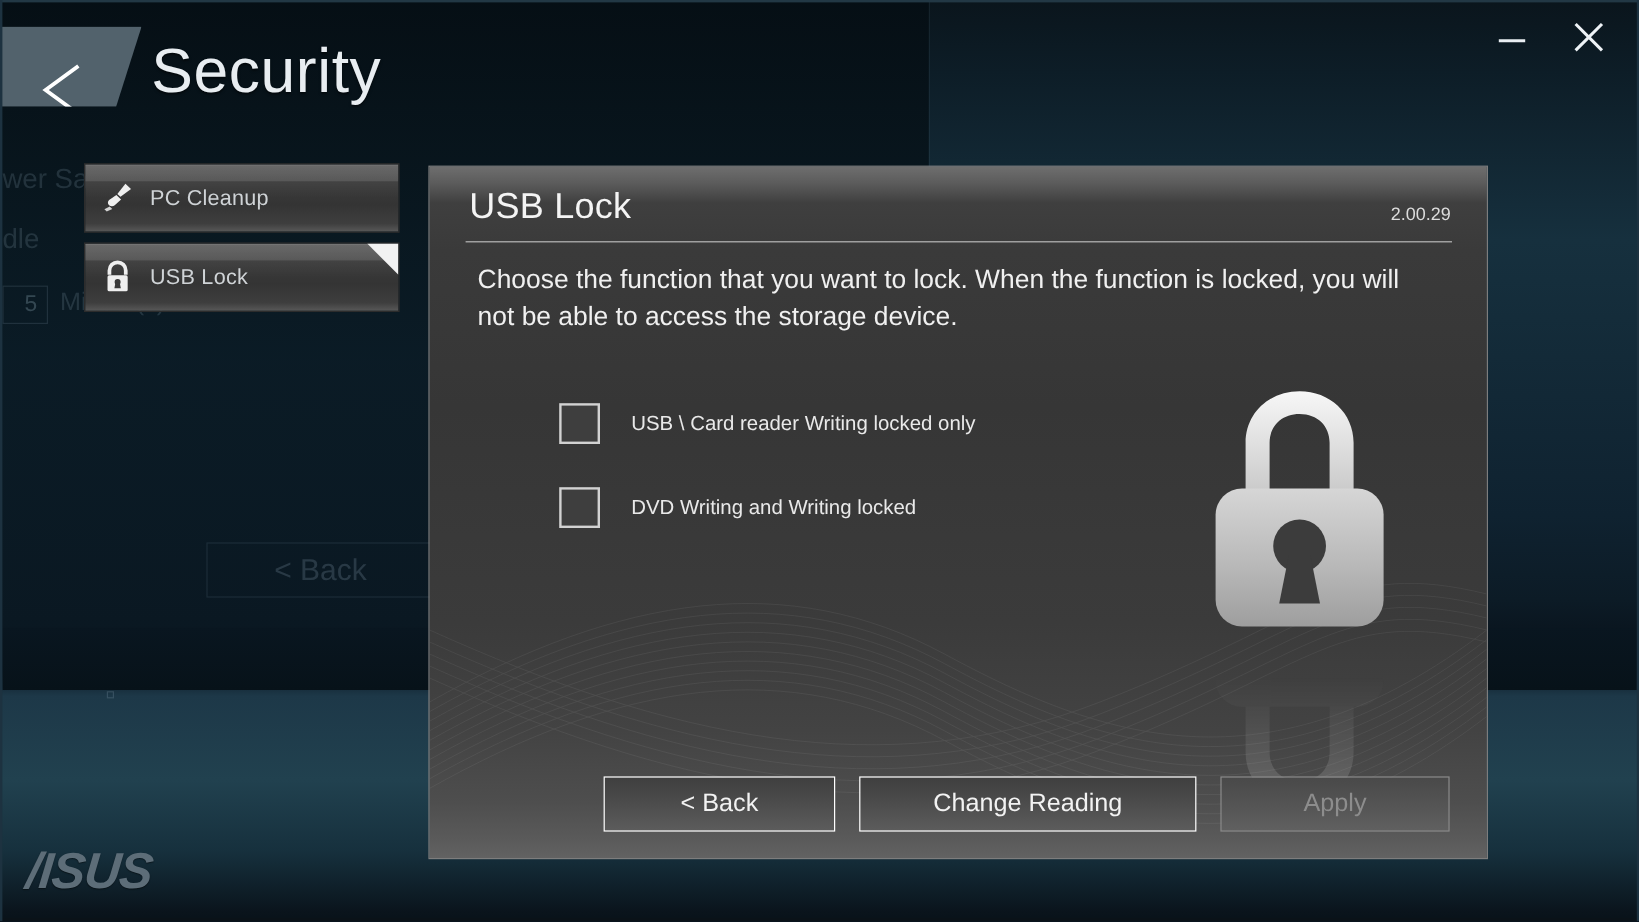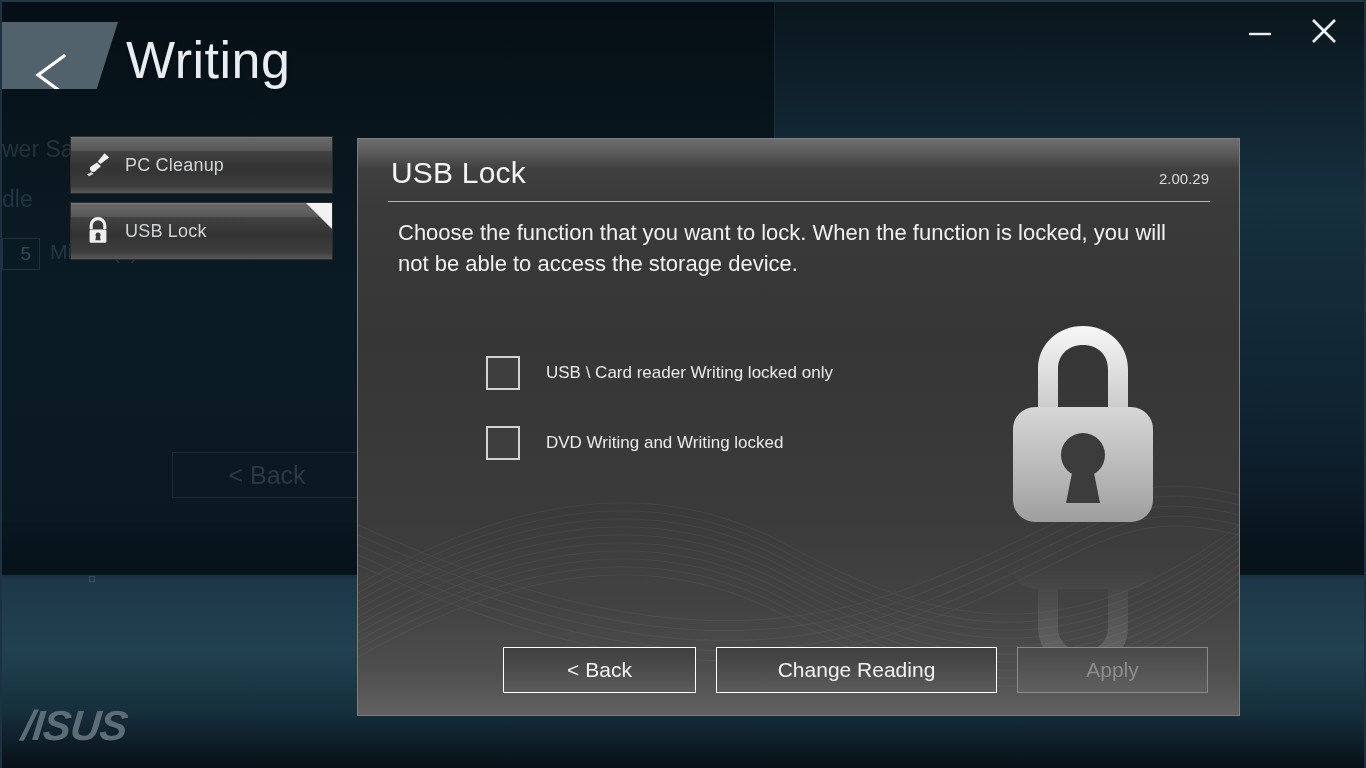--- a/index.html
+++ b/index.html
@@ -184,21 +184,21 @@
   .dlg-rule {
     position: absolute; left: 30px; top: 62px; width: 822px; height: 1px;
     background: #b9b9b9;
   }
   .dlg-desc {
     position: absolute; left: 40px; top: 78px; width: 770px;
     font-size: 22px; line-height: 31px; color: #f0f0f0;
   }
 
   
-  .cb-list { position: absolute; left: 128px; top: 196px; margin-top: 20px; }
+  .cb-list { position: absolute; left: 108px; top: 196px; }
   .cb-row {
     display: flex; align-items: center; height: 36px;
     margin-bottom: 34px; cursor: pointer;
   }
   .cb-box {
     width: 34px; height: 34px;
     border: 2px solid #d2d2d2; background: #3e3e3e;
     flex: 0 0 34px;
   }
   .cb-label {
@@ -259,21 +259,21 @@
     <div class="ghost-text-top">tion Time</div>
 
     <div class="back-tab">
       <div class="back-chevron">
         <svg width="44" height="46" viewBox="0 0 44 46">
           <polyline points="34,4 8,23 34,42" fill="none" stroke="#ffffff" stroke-width="3.2" stroke-linecap="square" stroke-linejoin="miter"></polyline>
         </svg>
       </div>
     </div>
 
-    <div class="page-title">Writing</div>
+    <div class="page-title">Security</div>
 
     <div class="win-btns">
       <div class="win-btn">
         <svg width="26" height="22" viewBox="0 0 26 22">
           <line x1="2" y1="14" x2="24" y2="14" stroke="#e9eef2" stroke-width="2.4"></line>
         </svg>
       </div>
       <div class="win-btn">
         <svg width="28" height="28" viewBox="0 0 28 28">
           <line x1="3" y1="3" x2="25" y2="25" stroke="#eef3f7" stroke-width="2.6"></line>

